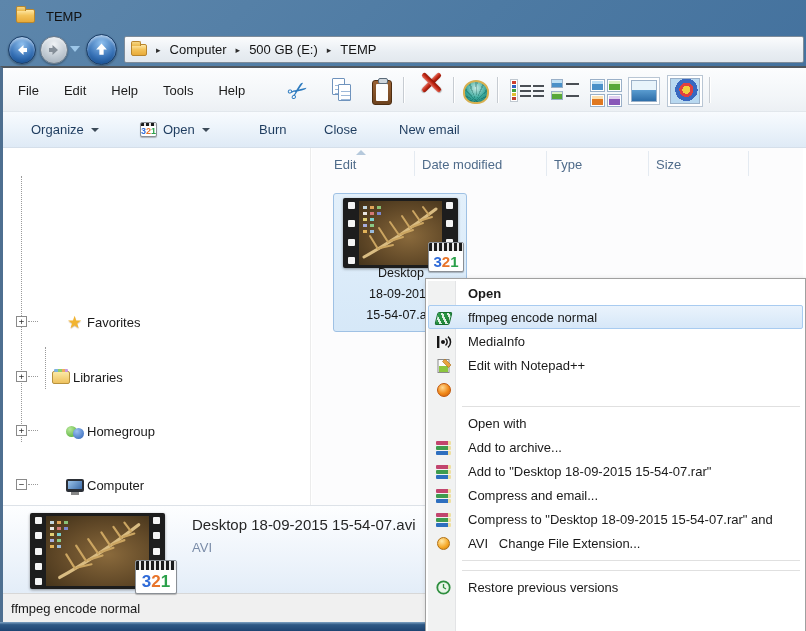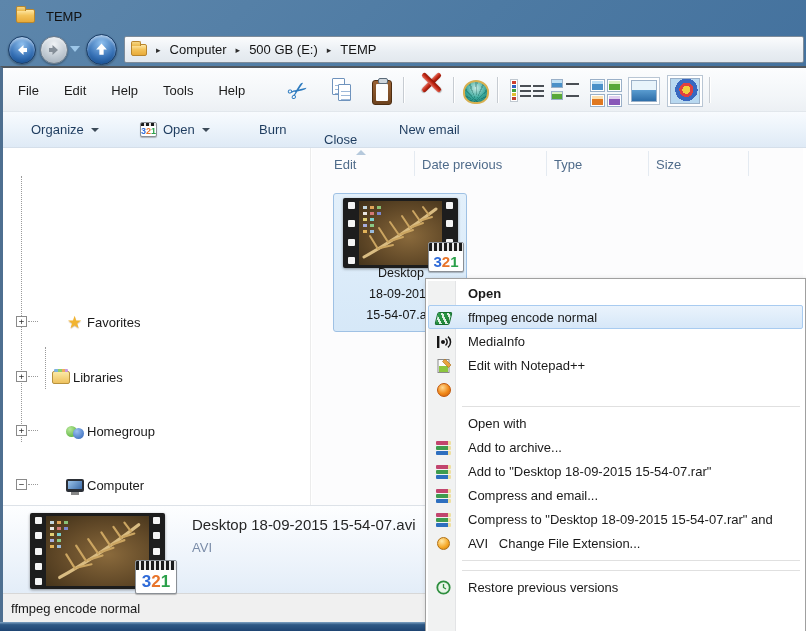--- a/index.html
+++ b/index.html
@@ -294,21 +294,21 @@
             <span class="d2">2</span>
             <span class="d1">1</span>
           </span>
         </span>
       <span>Open</span>
         <span class="caret"></span>
     </div>
     <div class="cmd" style="left:256px;">
         <span>Burn</span>
       </div>
-    <div class="cmd" style="left:321px;align-items:flex-end;">
+    <div class="cmd" style="left:321px;">
         <span>Close</span>
       </div>
     <div class="cmd" style="left:396px;">
         <span>New email</span>
       </div>
   </div>
 
   <div class="abs content">
     <div class="sidebar">
       <div class="treeline tl-main"></div>
@@ -386,21 +386,21 @@
           </span>
         <span style="margin-left:-4px;">Network</span>
       </div>
       <div class="expand" style="left:13px; top:438px;">+</div>
       <div class="stub" style="left:25px; top:443px; width:10px;"></div>
     </div>
 
     <div class="filepane">
       <div class="sort-up" style="left:44px; top:2px;"></div>
       <div class="hdr" style="left:22px;">Edit</div>
-      <div class="hdr" style="left:110px;">Date previous</div>
+      <div class="hdr" style="left:110px;">Date modified</div>
       <div class="hdr" style="left:242px;">Type</div>
       <div class="hdr" style="left:344px;">Size</div>
       <div class="hdr-sep" style="left:102px;"></div>
       <div class="hdr-sep" style="left:234px;"></div>
       <div class="hdr-sep" style="left:336px;"></div>
       <div class="hdr-sep" style="left:436px;"></div>
 
       <div class="tile">
         <div class="film" style="left:9px; top:4px; width:115px; height:70px;">
           <span class="sprockets">

